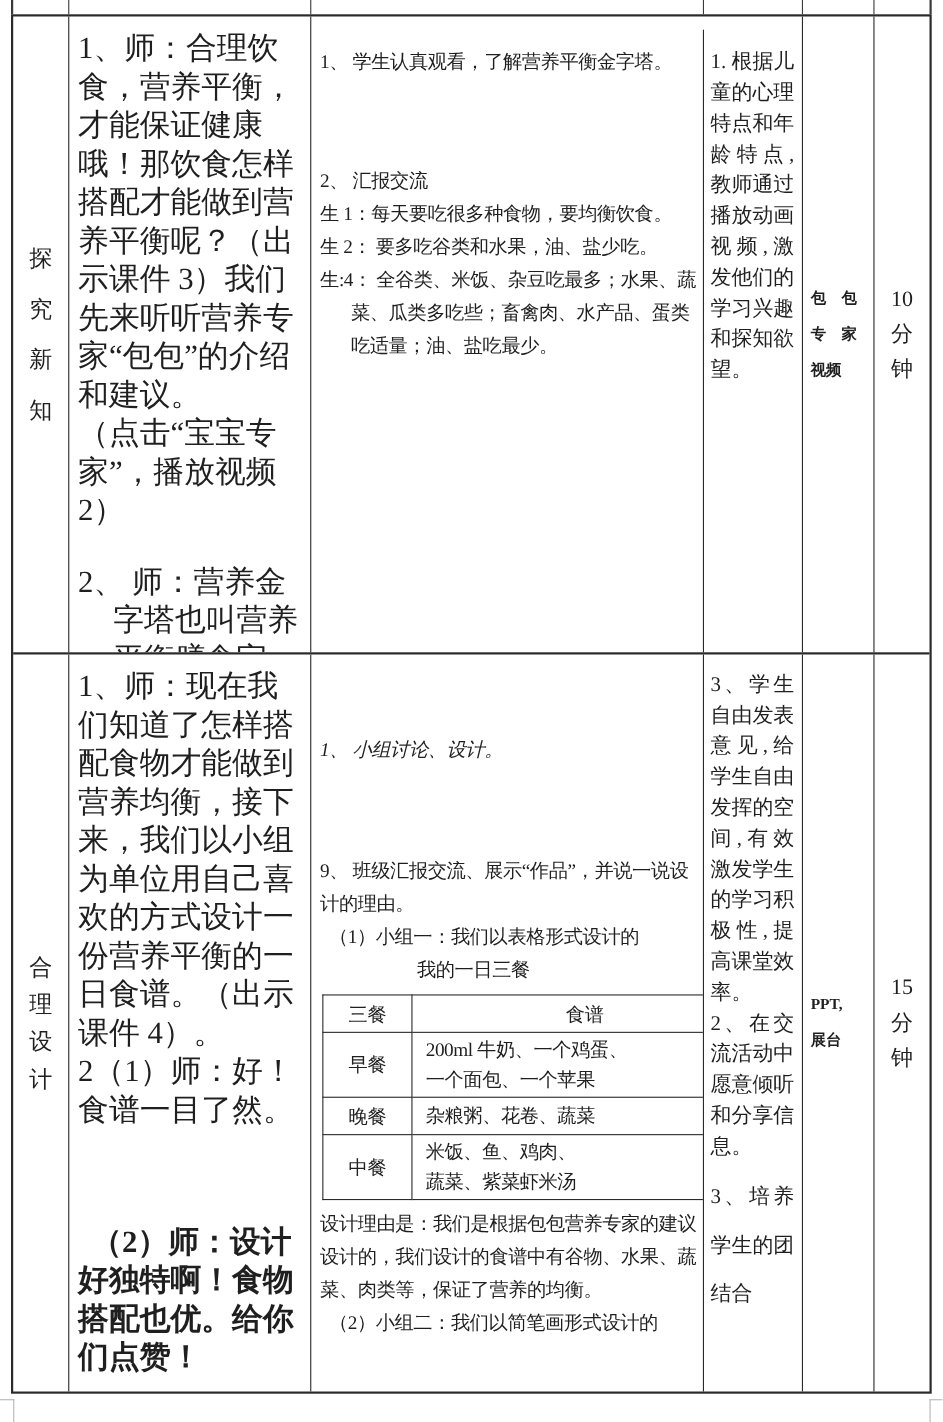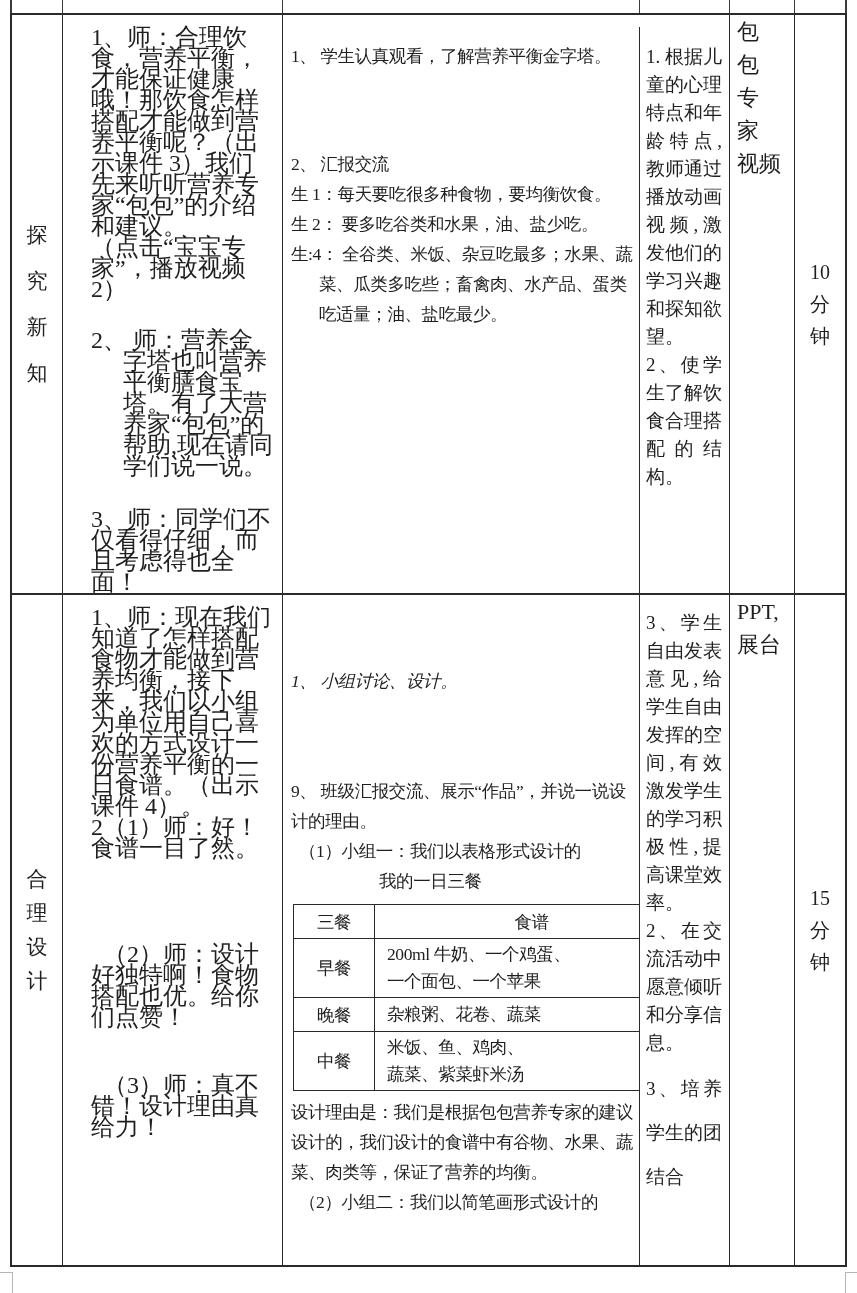--- a/index.html
+++ b/index.html
@@ -10,46 +10,46 @@
   .trow{display:grid;grid-template-columns:51px 220px 357px 90px 65px 1fr;box-sizing:border-box;min-height:0;}
   .trow.first{border-bottom:2px solid #2a2a2a;}
   .cell{border-right:1px solid #2a2a2a;box-sizing:border-box;overflow:hidden;min-width:0;}
   .cell.last{border-right:none;}
   
   .stage-cell{display:flex;align-items:center;justify-content:center;font-family:Liberation Serif, serif;}
   .stage-text{width:23px;word-break:break-all;text-align:center;font-size:21px;}
   .loose{line-height:46px;}
   .tight{line-height:34px;}
   
-  .teacher-cell{padding:12px 6px 0 8px;font-size:24px;line-height:21px;margin-left:20px;}
+  .teacher-cell{padding:12px 6px 0 8px;font-size:28px;line-height:35px;}
   
   .students-cell{padding:0 0 0 8px;font-size:17.5px;line-height:30px;letter-spacing:-0.4px;}
   .students-cell.r1{padding-top:14px;margin-top:12px;}
   
   .intent-cell{font-size:19px;line-height:28px;padding:28px 7px 0 6px;text-align:justify;
                text-justify:inter-character;word-break:break-all;}
   .intent-cell.r2{padding-top:14px;}
   
-  .media-cell{display:flex;padding-left:7px;font-size:22px;}
+  .media-cell{display:flex;align-items:center;padding-left:7px;font-size:14px;font-weight:bold;}
   .time-cell{display:flex;align-items:center;justify-content:center;text-align:center;font-size:20px;}
   .pre{white-space:pre-line;line-height:33px;}
   .time-cell .pre{line-height:32px;}
   
   .p{margin:0;}
   .g30{margin-top:30px;}
   .g32{margin-top:32px;}
   .g78{margin-top:78px;}
   .g85{margin-top:85px;}
   .g47{margin-top:47px;}
   .g92{margin-top:71px;font-style:italic;}
   .g80{margin-top:80px;}
   .g6{margin-top:6px;}
   .hang32{padding-left:32px;text-indent:-32px;}
   .hang28{padding-left:28px;text-indent:-28px;}
-  .ind12{text-indent:12px;}
+  .ind12{text-indent:12px;font-weight:bold;}
   .ind8{text-indent:8px;}
   .sub-center{padding-left:88px;}
   .wide3{line-height:44px;margin-top:10px;}
   
   .menu-table{border-collapse:collapse;margin:8px 0 0 2px;width:396px;table-layout:fixed;
               font-size:17.5px;letter-spacing:-0.4px;}
   .menu-table td{border:1px solid #2a2a2a;vertical-align:middle;}
   .menu-table .meal{width:78px;text-align:center;height:31px;}
   .menu-table .recipe{padding:2px 6px 2px 12px;white-space:pre-line;line-height:27px;}
   .menu-table .mhead{text-align:center;height:31px;}
@@ -89,21 +89,20 @@
       </div>
       <div class="cell students-cell r1">
         <p class="p">1、 学生认真观看，了解营养平衡金字塔。</p>
         <p class="p g78">2、 汇报交流</p>
         <p class="p">生 1：每天要吃很多种食物，要均衡饮食。</p>
         <p class="p">生 2： 要多吃谷类和水果，油、盐少吃。</p>
         <p class="p hang28">生:4： 全谷类、米饭、杂豆吃最多；水果、蔬菜、瓜类多吃些；畜禽肉、水产品、蛋类吃适量；油、盐吃最少。</p>
       </div>
       <div class="cell intent-cell">
         <p class="p">1. 根据儿童的心理特点和年龄特点,教师通过播放动画视频,激发他们的学习兴趣和探知欲望。</p>
-        <p class="p">2、使学生了解饮食合理搭配的结构。</p>
       </div>
       <div class="cell media-cell">
         <div class="pre">包　包
 专　家
 视频</div>
       </div>
       <div class="cell time-cell last">
         <div class="pre">10
 分
 钟</div>

